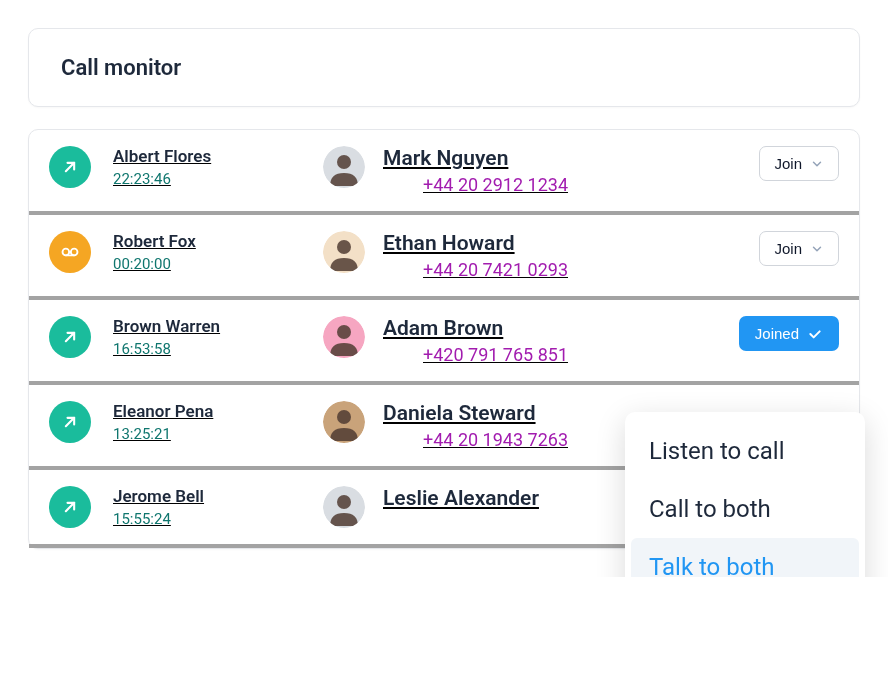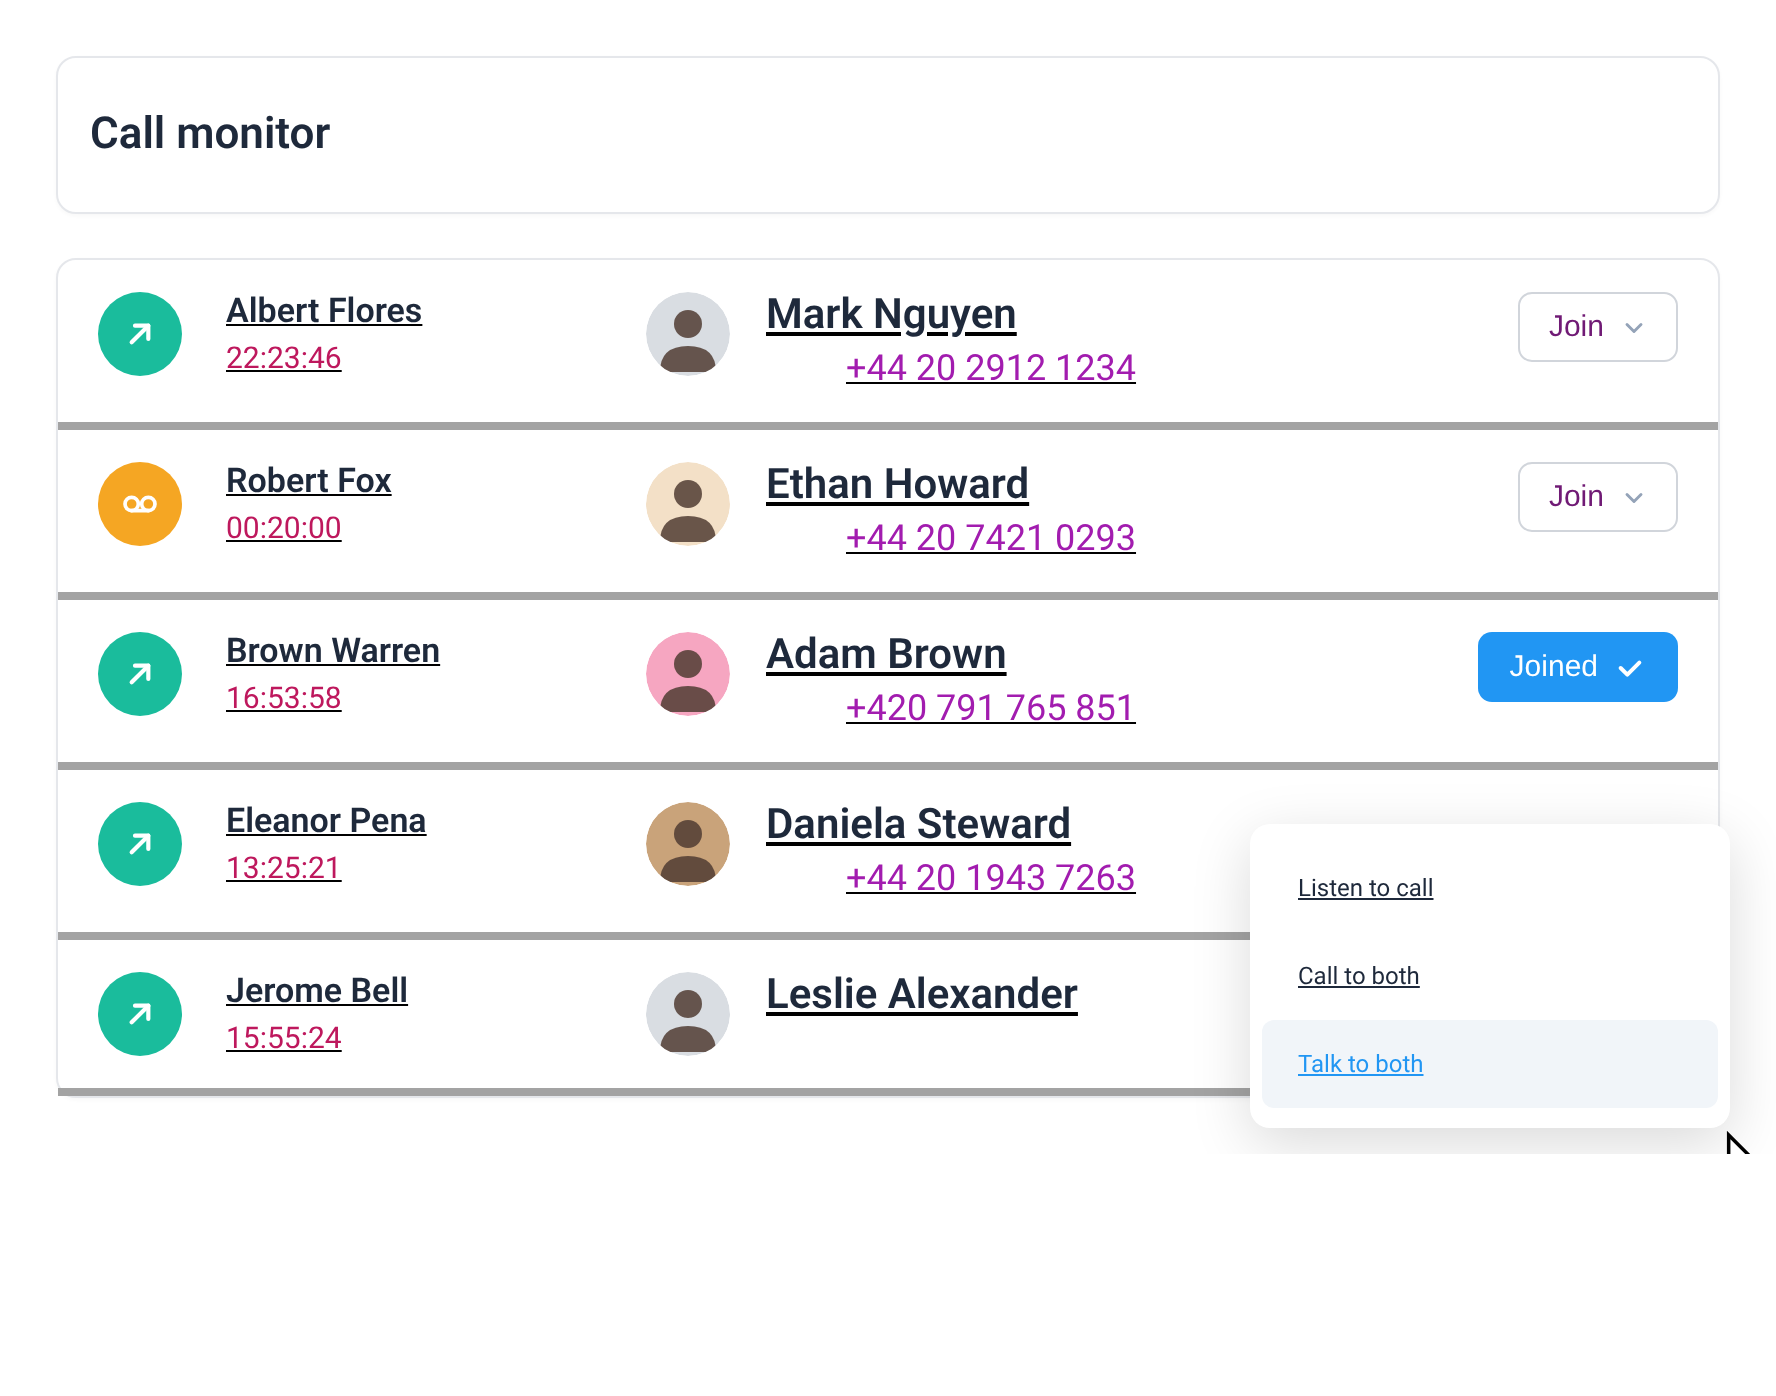--- a/index.html
+++ b/index.html
@@ -6,21 +6,21 @@
     body {
       font-family: -apple-system, BlinkMacSystemFont, "Segoe UI", Roboto, Helvetica, Arial, sans-serif;
       background: #fff;
       padding: 28px;
       width: 888px;
     }
     .header-card {
       background: #fff;
       border: 1px solid #e5e7eb;
       border-radius: 10px;
-      padding: 26px 16px;
+      padding: 26px 32px;
       margin-bottom: 22px;
       box-shadow: 0 1px 2px rgba(0,0,0,0.03);
     }
     .header-card h1 {
       font-size: 22px;
       font-weight: 600;
       color: #1e293b;
     }
     .list-card {
       background: #fff;
@@ -55,21 +55,21 @@
       flex-shrink: 0;
     }
     .agent-name {
       font-size: 17px;
       font-weight: 600;
       color: #1e293b;
       margin-bottom: 4px;
     }
     .agent-sub {
       font-size: 15px;
-      color: #be185d;
+      color: #0f766e;
     }
     .contact-avatar {
       width: 42px;
       height: 42px;
       border-radius: 50%;
       flex-shrink: 0;
       display: flex;
       align-items: center;
       justify-content: center;
       overflow: hidden;
@@ -92,21 +92,21 @@
     }
     .action-col {
       flex-shrink: 0;
     }
     .join-btn {
       display: inline-flex;
       align-items: center;
       gap: 8px;
       border: 1px solid #d1d5db;
       background: #fff;
-      color: #701a75;
+      color: #0f172a;
       font-size: 15px;
       font-weight: 500;
       padding: 8px 14px;
       border-radius: 7px;
       cursor: pointer;
     }
     .join-btn svg { width: 14px; height: 14px; }
     .joined-btn {
       display: inline-flex;
       align-items: center;
@@ -128,24 +128,23 @@
       top: 282px;
       width: 240px;
       background: #fff;
       border-radius: 10px;
       box-shadow: 0 8px 30px rgba(0,0,0,0.15);
       padding: 10px 0;
       z-index: 10;
     }
     .dropdown-item {
       padding: 15px 24px;
-      font-size: 12px;
+      font-size: 24px;
       color: #1e293b;
       cursor: pointer;
-      text-decoration: underline;
     }
     .dropdown-item.active {
       background: #f1f5f9;
       color: #2196f3;
       border-radius: 6px;
       margin: 0 6px;
       padding: 15px 18px;
     }
     .cursor {
       position: absolute;

